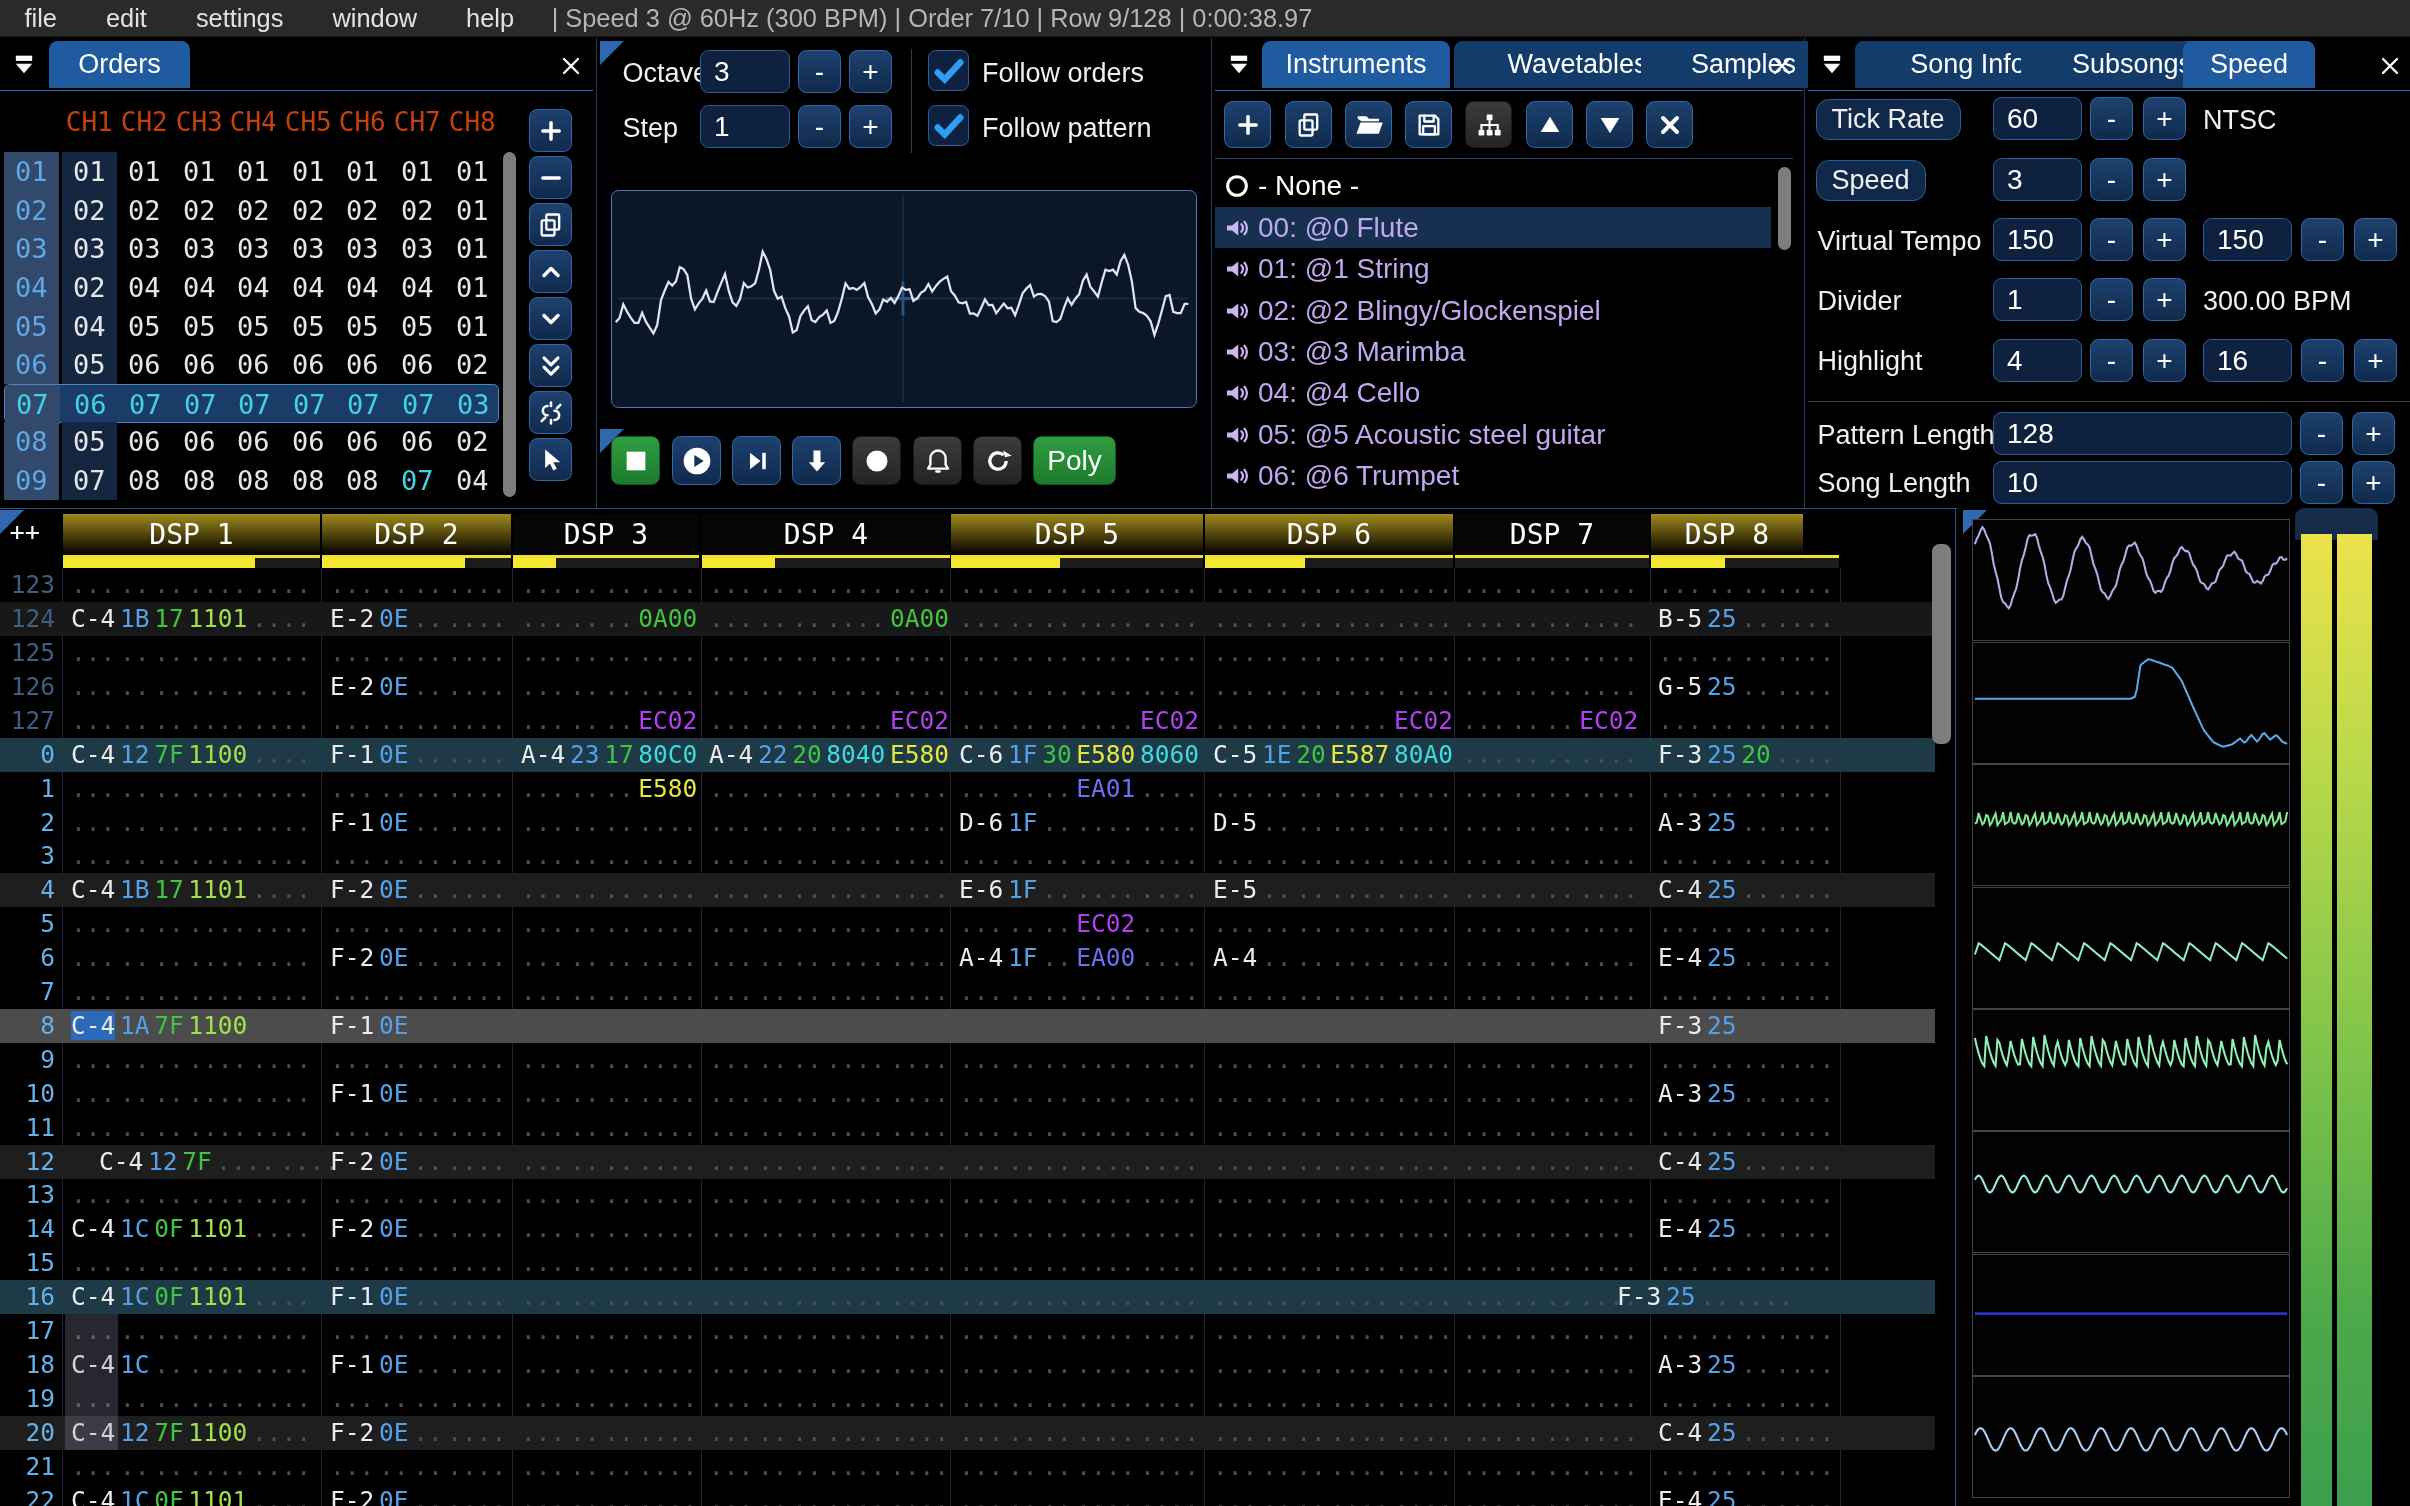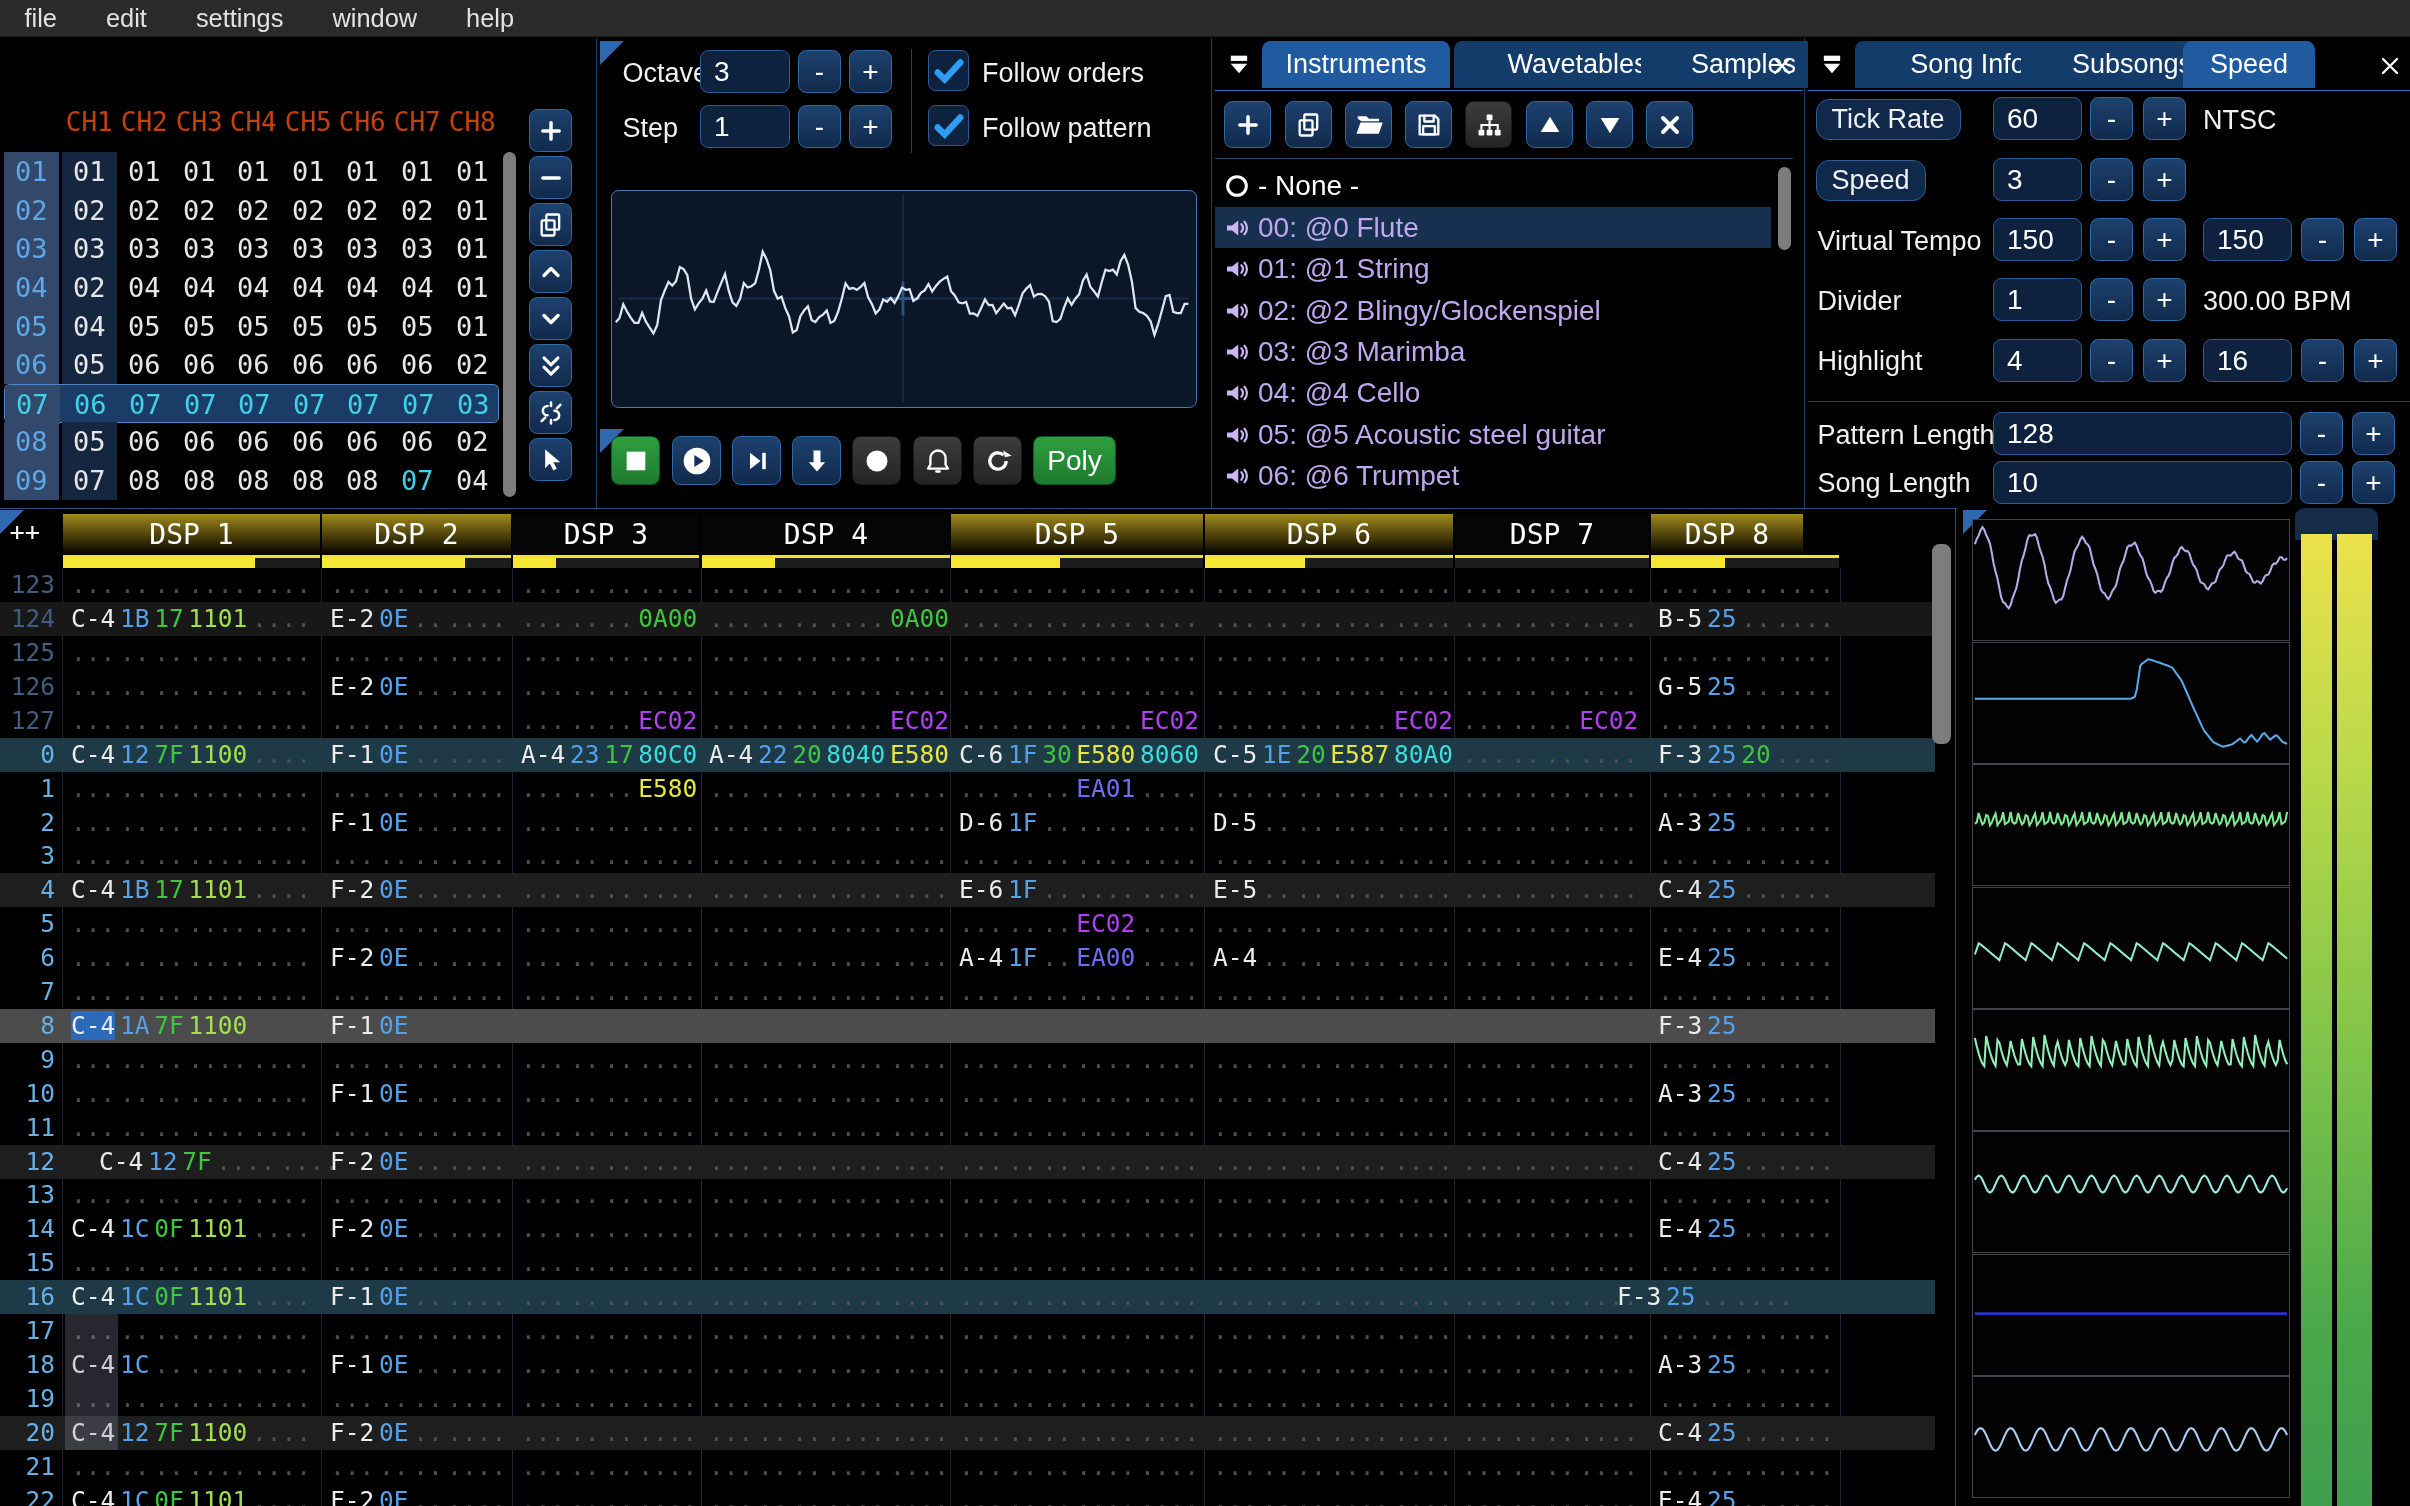--- a/index.html
+++ b/index.html
@@ -87,27 +87,42 @@
 <body>
 
 <div id="root">
 
   <div id="menubar">
       <span class="menu-item">file</span>
       <span class="menu-item">edit</span>
       <span class="menu-item">settings</span>
       <span class="menu-item">window</span>
       <span class="menu-item">help</span>
+      <span id="menu-status">| Speed 3 @ 60Hz (300 BPM) | Order 7/10 | Row 9/128 | 0:00:38.97</span>
     </div>
 
   <div class="vsep" style="left:596px"></div>
   <div class="vsep" style="left:1211px"></div>
   <div class="vsep" style="left:1804px"></div>
 
   <div class="panel" id="orders-panel" style="left:0;top:41px;width:593px;height:467px;">
+    <div class="tabbar">
+      <div class="collapse-btn">
+          <svg width="28" height="28" viewBox="0 0 24 24">
+            <rect x="5" y="4" width="14" height="4.5" fill="#fff"></rect>
+            <path d="M5 11h14l-7 8z" fill="#fff"></path>
+          </svg>
+        </div>
+      <div class="tab active" style="left:49px;width:141px;">Orders</div>
+      <div class="close-x" style="left:554px;">
+          <svg width="28" height="28" viewBox="0 0 24 24" fill="none" stroke="#fff" stroke-width="2" stroke-linecap="round" stroke-linejoin="round">
+            <path d="M6 6l12 12M18 6L6 18"></path>
+          </svg>
+        </div>
+    </div>
     <div id="orders-grid">
         <div class="ohead" style="left: 58px; top: 0px;">CH1</div>
         <div class="ohead" style="left: 113px; top: 0px;">CH2</div>
         <div class="ohead" style="left: 168px; top: 0px;">CH3</div>
         <div class="ohead" style="left: 222px; top: 0px;">CH4</div>
         <div class="ohead" style="left: 277px; top: 0px;">CH5</div>
         <div class="ohead" style="left: 331px; top: 0px;">CH6</div>
         <div class="ohead" style="left: 386px; top: 0px;">CH7</div>
         <div class="ohead" style="left: 441px; top: 0px;">CH8</div>
         <div class="orow" style="top: 45px;">

